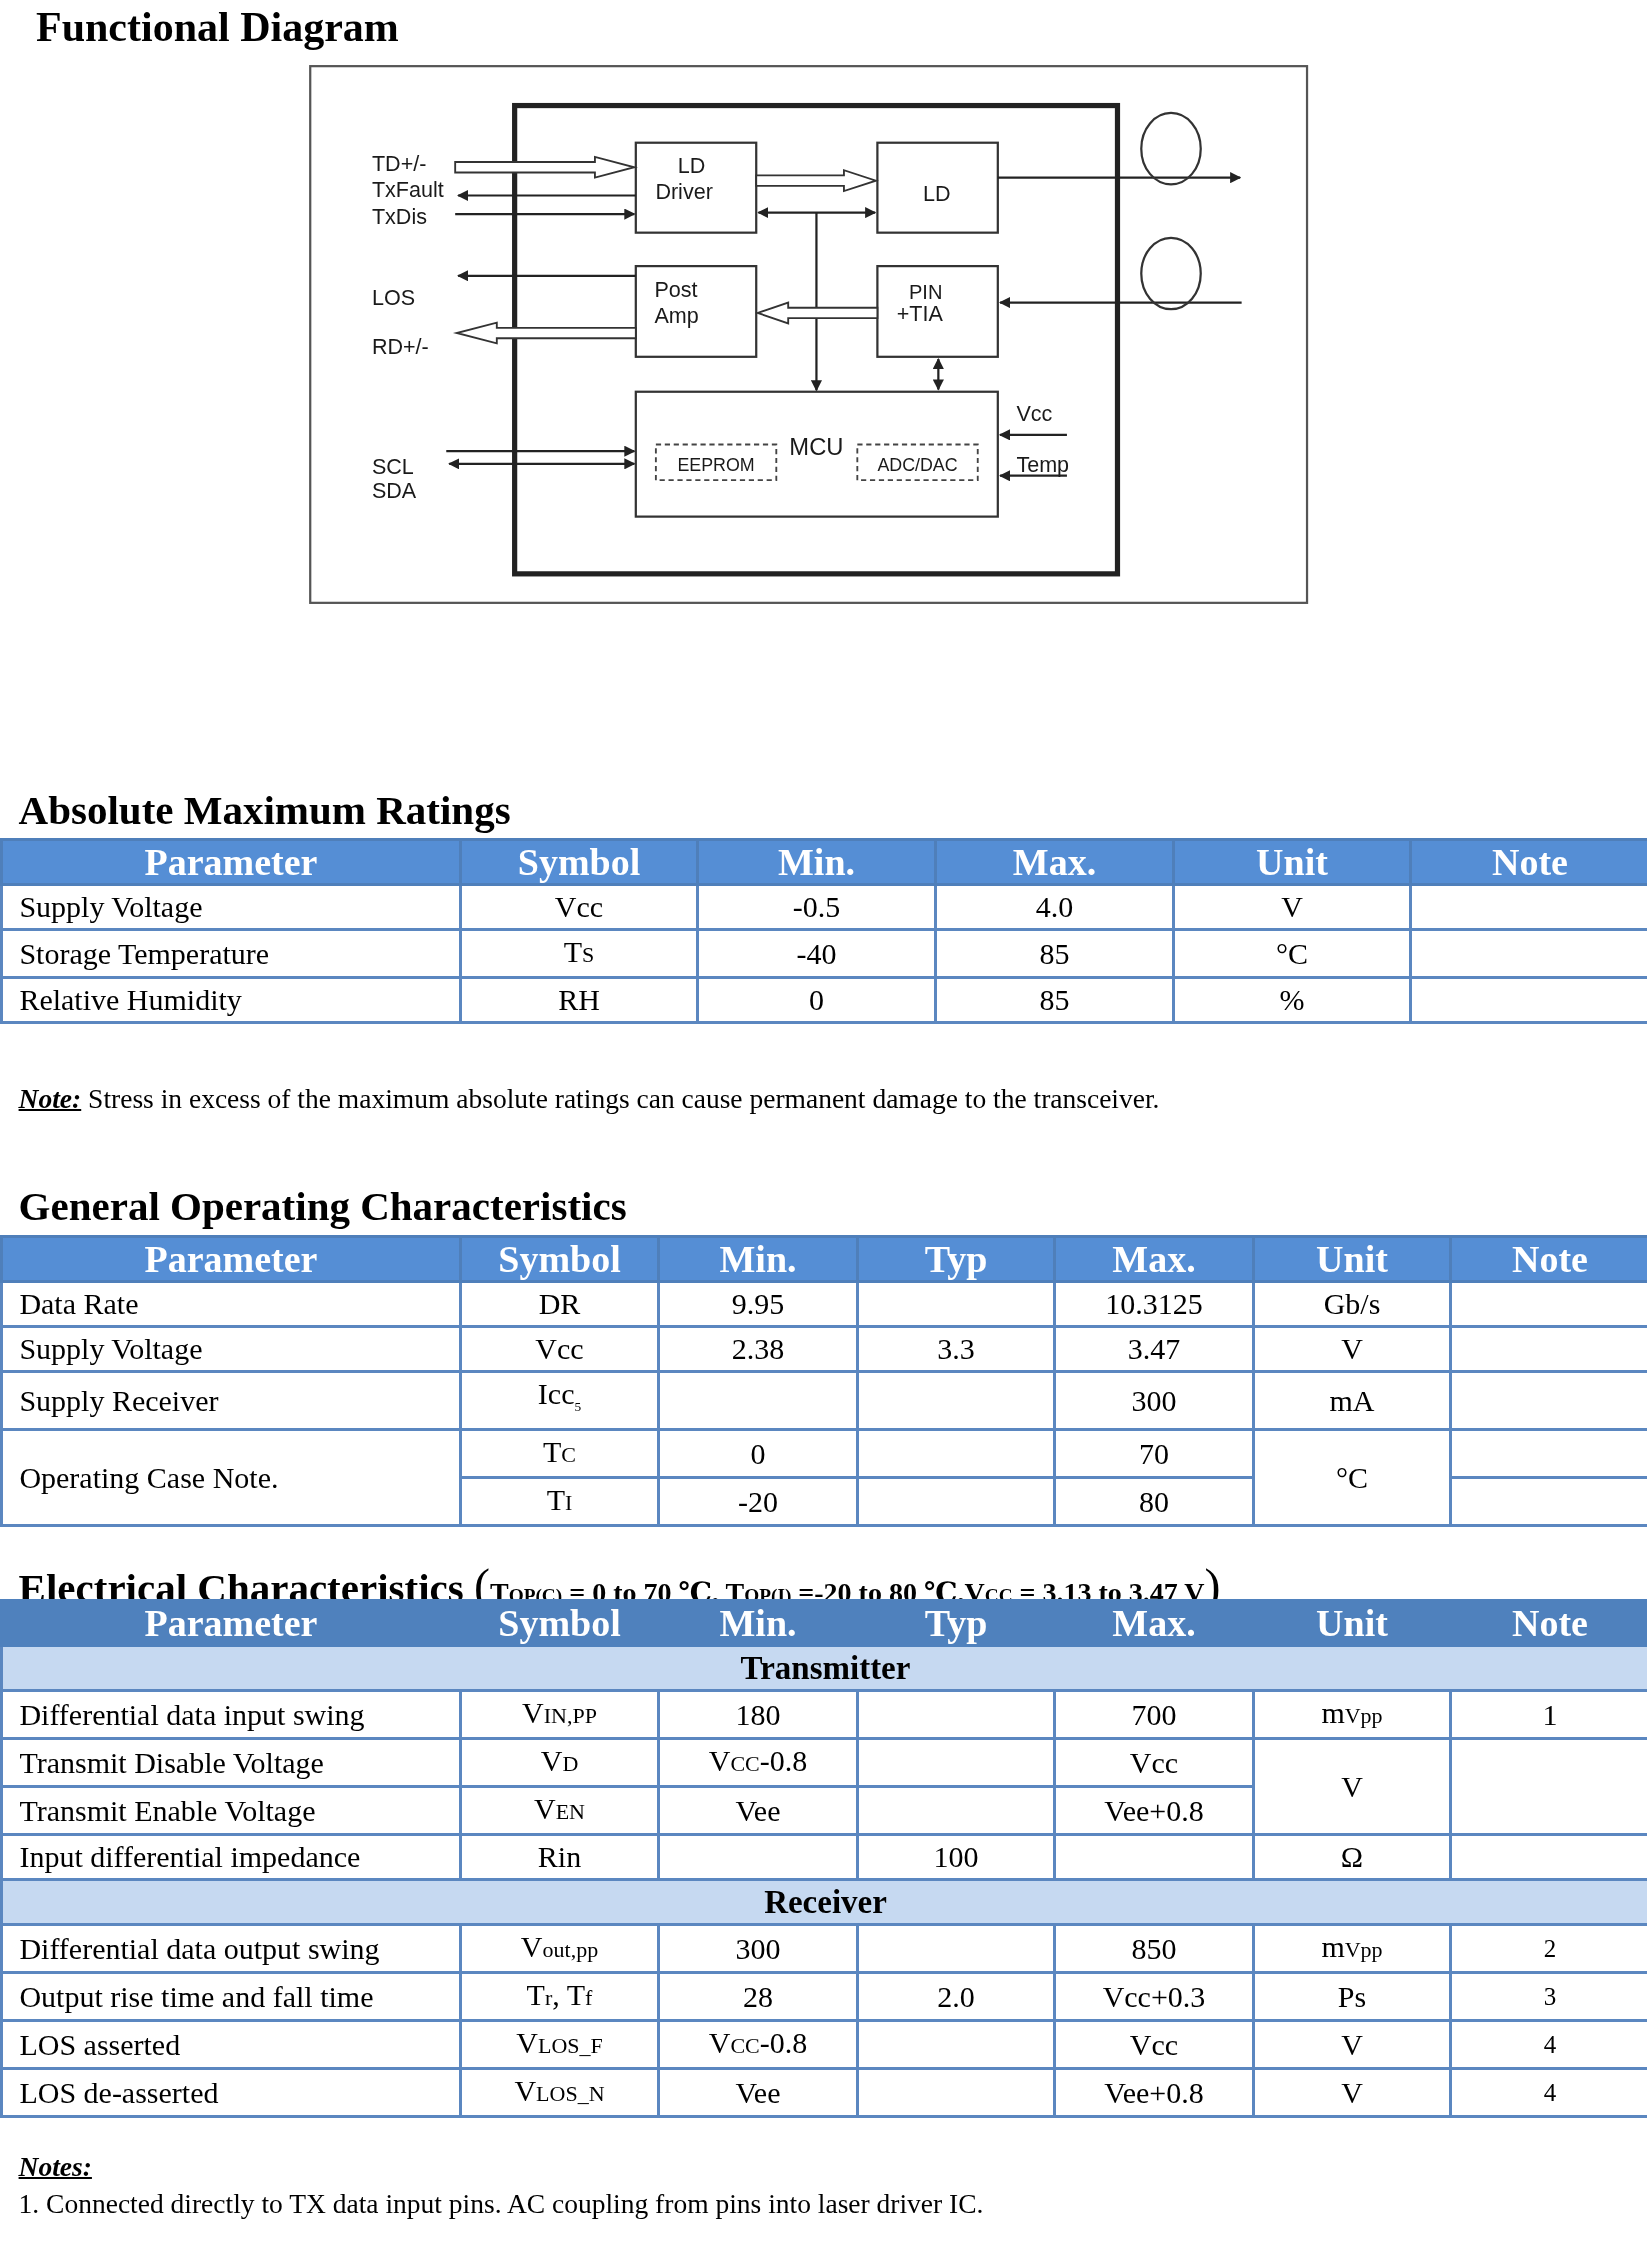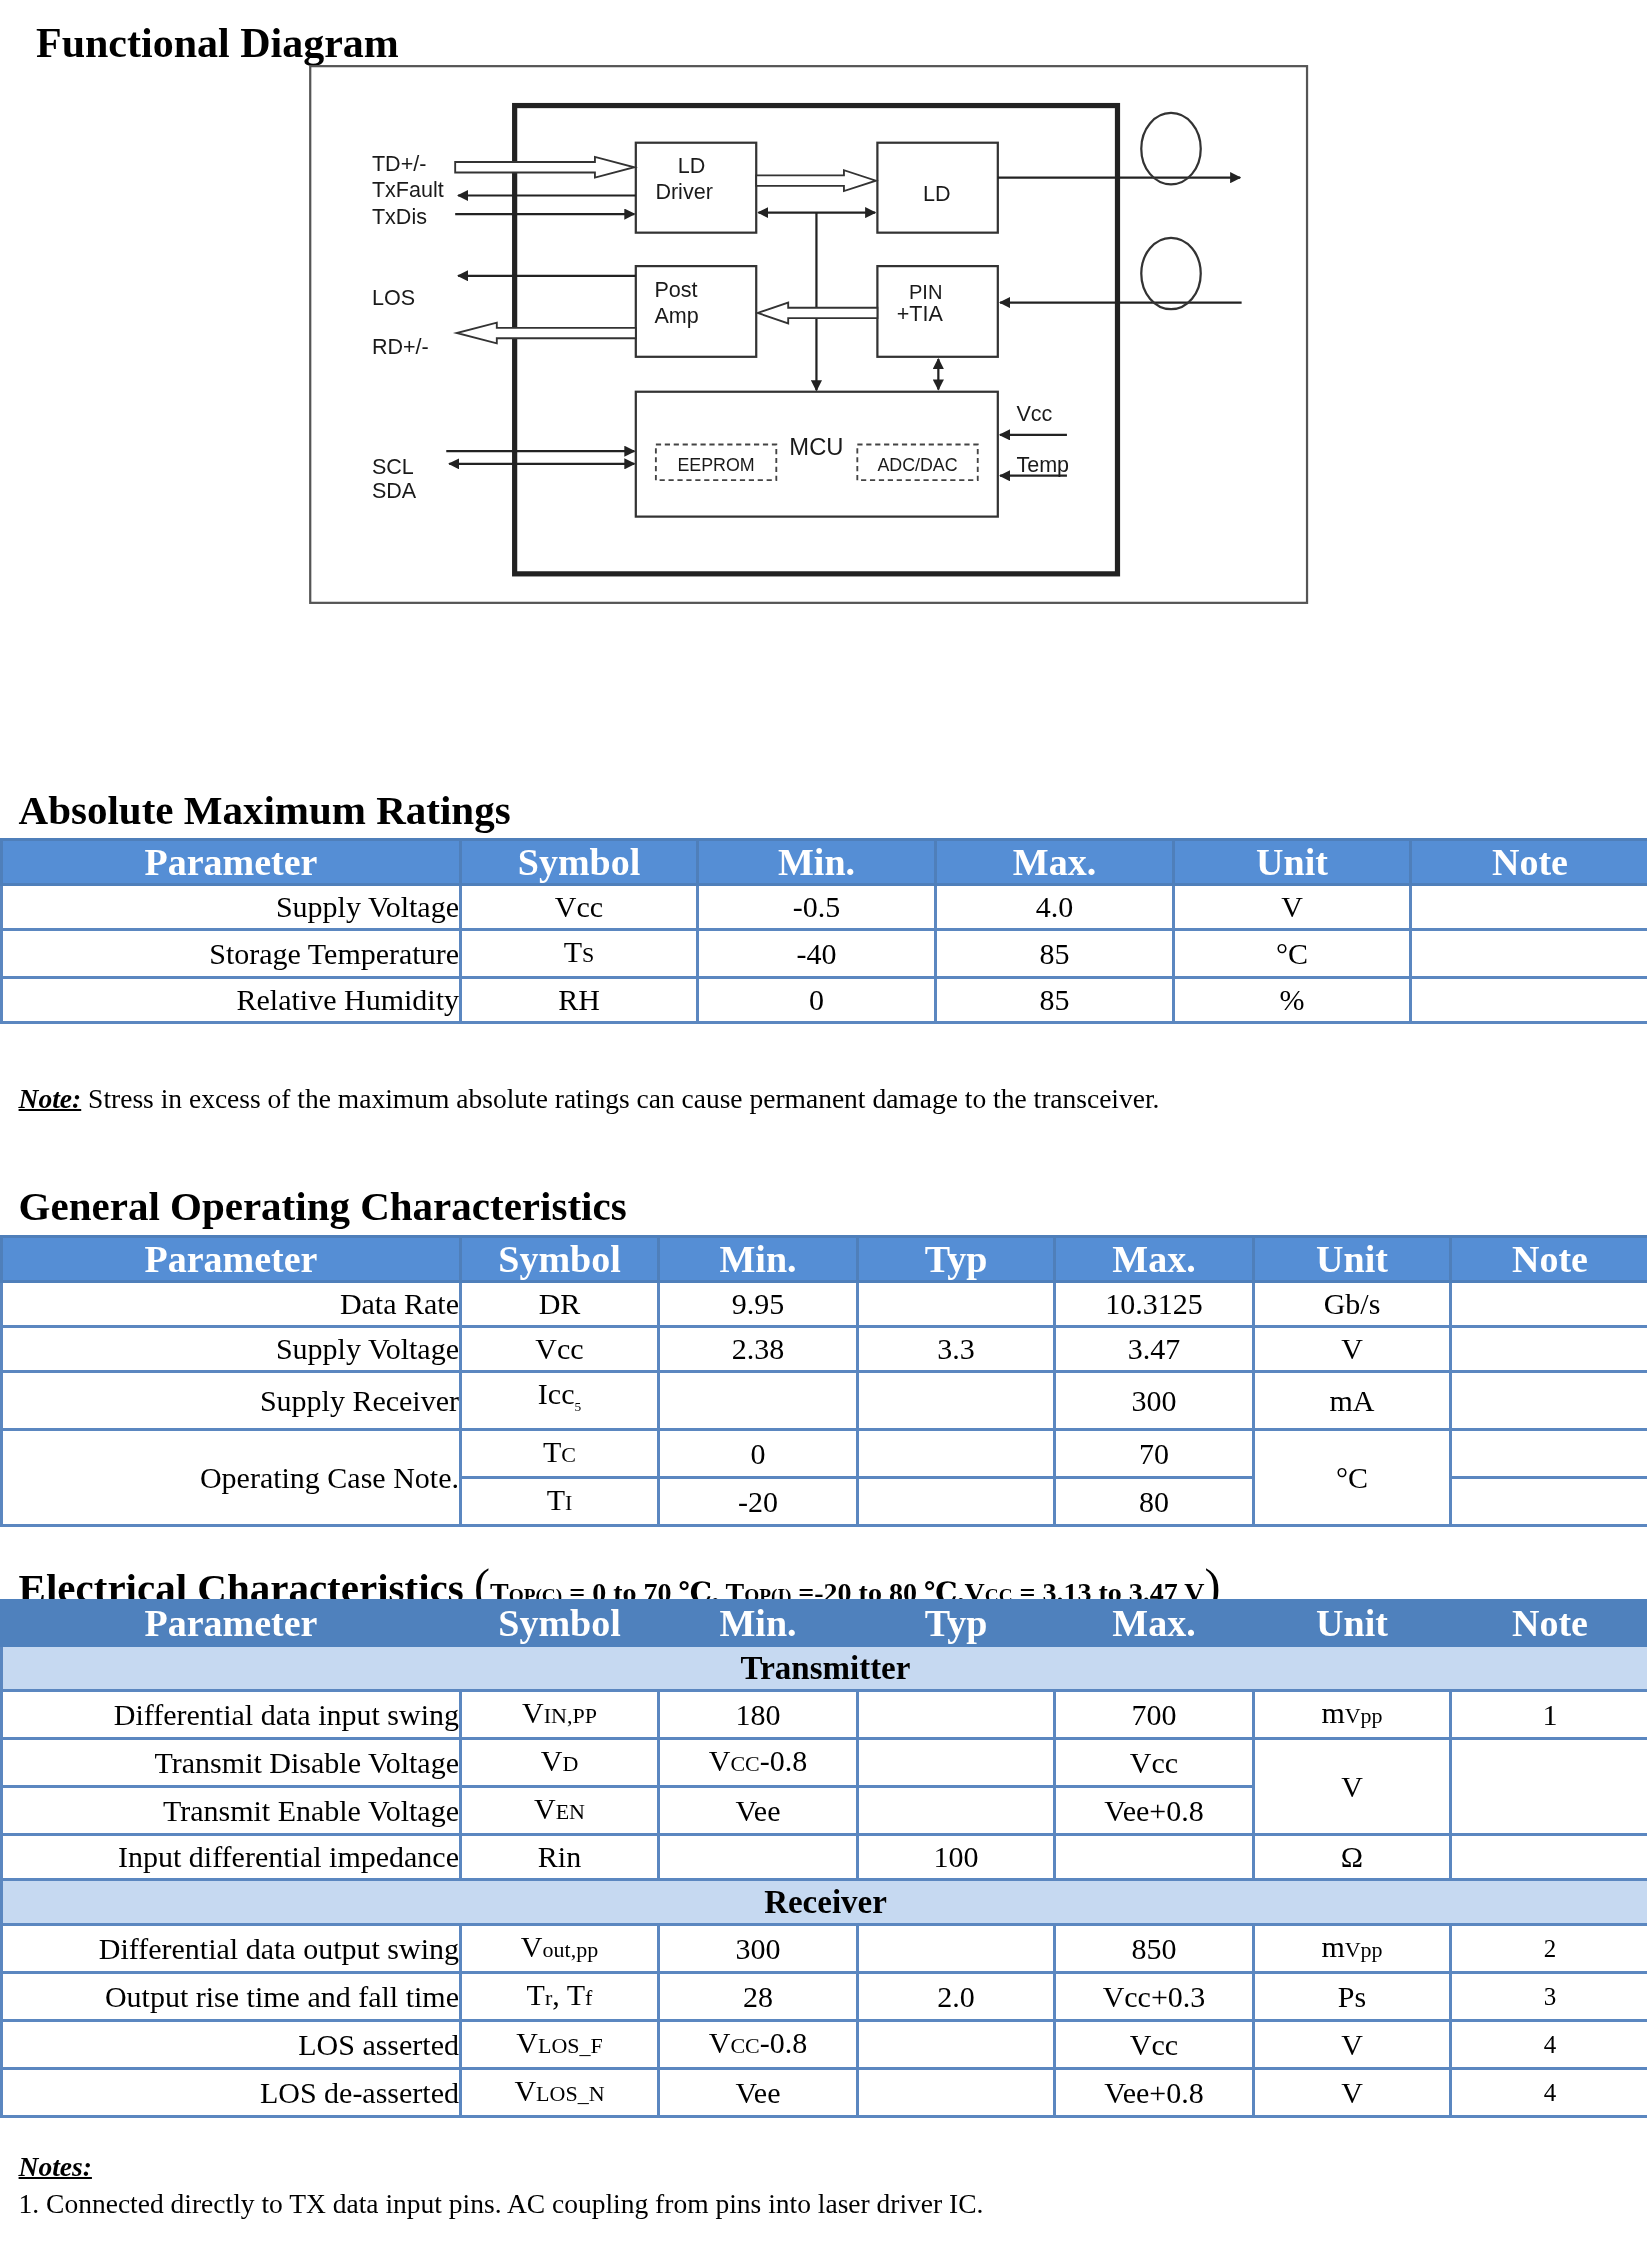--- a/index.html
+++ b/index.html
@@ -1,29 +1,29 @@
 <!DOCTYPE html>
 <html style="font-size:12px"><head>
 <meta charset="utf-8">
 <style>
   html, body { margin:0; padding:0; background:#ffffff; }
   body { width:1647px; height:2250px; position:relative; overflow:hidden;
          font-family:"Liberation Serif", "DejaVu Serif", serif; color:#000; }
-  .h1 { position:absolute; left:36px; top:16px; font-size:42px; font-weight:bold; line-height:54px; white-space:nowrap; }
+  .h1 { position:absolute; left:36px; top:0px; font-size:42px; font-weight:bold; line-height:54px; white-space:nowrap; }
   .h2 { position:absolute; left:18.6px; font-size:41px; font-weight:bold; line-height:52px; white-space:nowrap;margin-top:40px; }
   .h2 .sub { font-size:28px; }
   .h2 .sub small { font-size:19.3px; }
   .h2 .paren { font-size:48px; font-weight:normal; }
   .diagram { position:absolute; left:0; top:0; width:1647px; height:669px; }
   .diagram text { font-family:"Liberation Sans", "DejaVu Sans", sans-serif; fill:#1a1a1a; }
   table.spec { position:absolute; left:0; width:1647px; border-collapse:collapse; table-layout:fixed;
                font-size:30px; }
   table.spec td, table.spec th { border:3px solid #5b87c0; padding:0; text-align:center; height:42px; line-height:42px; }
   table.spec th { color:#fff; font-weight:bold; font-size:38px; }
-  table.spec td.left { text-align:right; padding-left:16.4px; }
+  table.spec td.left { text-align:left; padding-left:16.4px; }
   table.t1 th, table.t2 th { background:#558ed5; border-color:#4f7fba; }
   table.t3 th { background:#4f81bd; border-color:#4f81bd; }
   table.spec tr.section td { background:#c6d9f1; font-weight:bold; font-size:33px; }
   .smallcaps { font-size:22px; }
   .note-line { position:absolute; left:18.6px; font-size:27.5px; white-space:nowrap; line-height:37px; }
   .note-line .lbl { font-style:italic; font-weight:bold; text-decoration:underline; text-decoration-thickness:2.2px; }
 </style>
 </head>
 <body>
 

